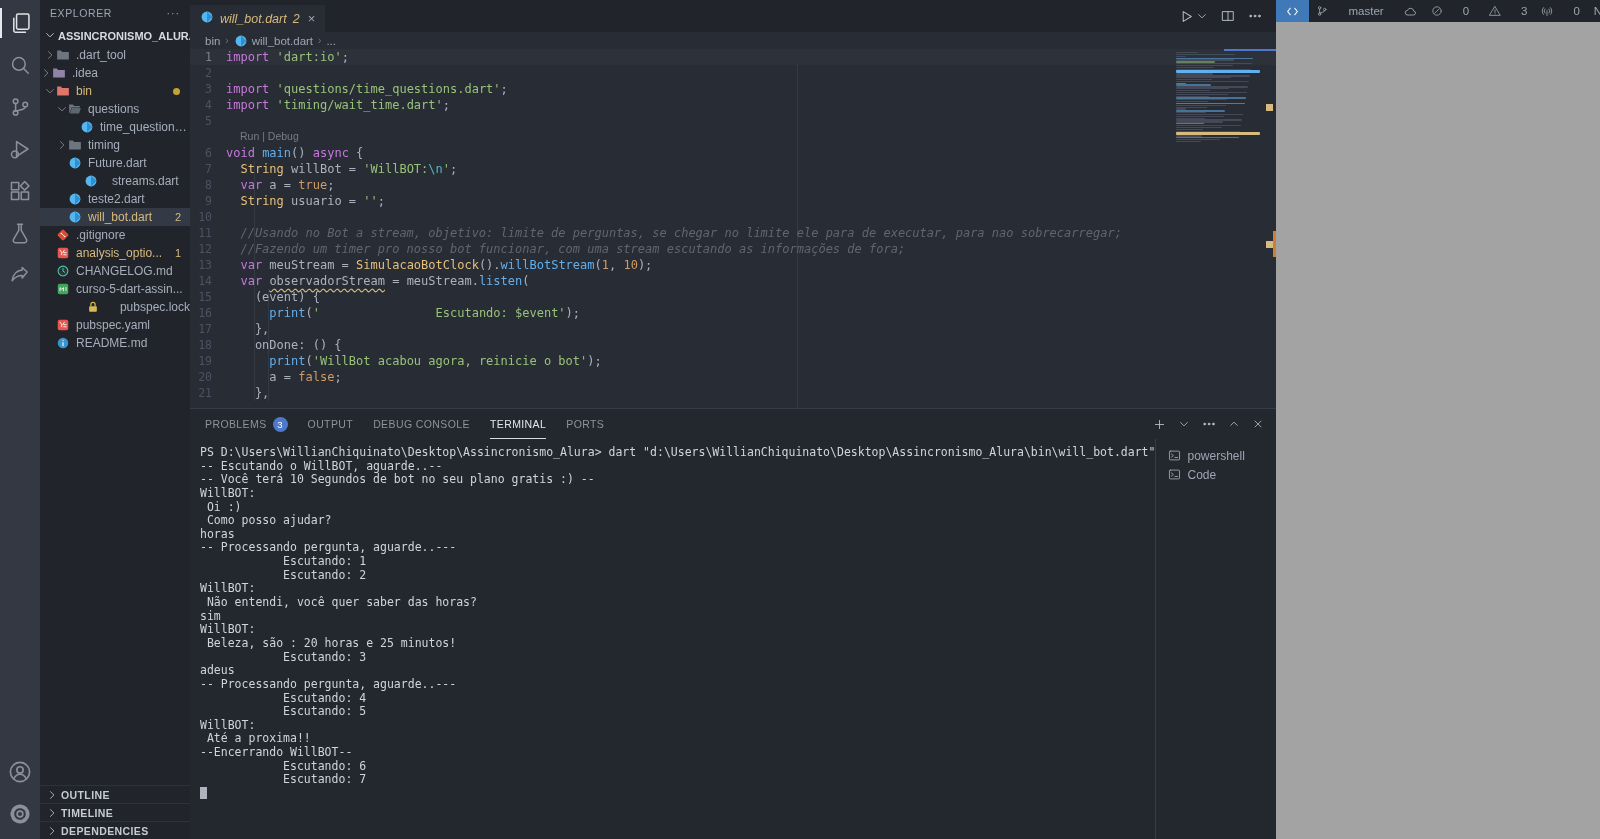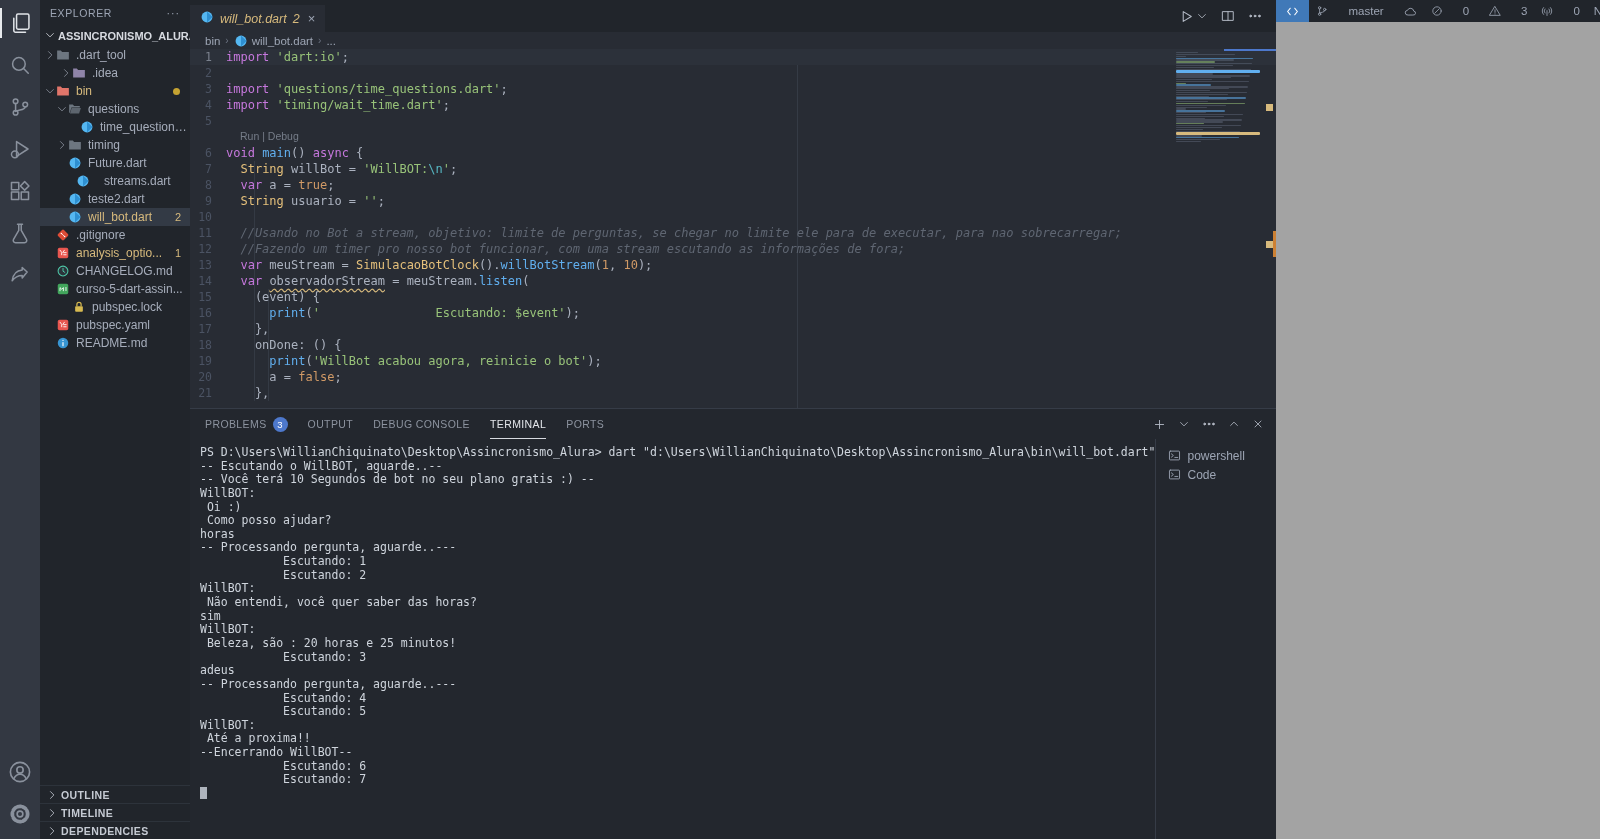--- a/index.html
+++ b/index.html
@@ -197,21 +197,21 @@
             </span>
             <span class="fic">
               <span class="ic">
                 <svg viewBox="0 0 16 16" width="14" height="14">
                   <path d="M1.3 2.9h4.2L7 4.7h7.7v8.4H1.3z" fill="#6d7680"></path>
                 </svg>
               </span>
             </span>
             <span class="lbl">.dart_tool</span>
           </div>
-          <div class="tree-row" style="padding-left: 20px; text-align: center;">
+          <div class="tree-row" style="padding-left: 0; text-align: center;">
             <span class="chev">
               <span class="ic">
                 <svg viewBox="0 0 16 16" width="12" height="12" fill="none" stroke="currentColor" stroke-width="1.1" stroke-linecap="round" stroke-linejoin="round">
                   <path d="M6 3.5L10.5 8 6 12.5"></path>
                 </svg>
               </span>
             </span>
             <span class="fic">
               <span class="ic">
                 <svg viewBox="0 0 16 16" width="14" height="14">
@@ -291,21 +291,21 @@
             <span class="fic">
               <span class="ic">
                 <svg viewBox="0 0 16 16" width="14" height="14">
                   <circle cx="8" cy="8" r="6.2" fill="#55b7f1"></circle>
                   <path d="M8 1.8L14.2 8 8 14.2z" fill="#2e8fd1"></path>
                 </svg>
               </span>
             </span>
             <span class="lbl">Future.dart</span>
           </div>
-          <div class="tree-row" style="padding-left: 16px; gap: 8px;">
+          <div class="tree-row" style="padding-left: 24px; gap: 8px;">
             <span class="chev"></span>
             <span class="fic">
               <span class="ic">
                 <svg viewBox="0 0 16 16" width="14" height="14">
                   <circle cx="8" cy="8" r="6.2" fill="#55b7f1"></circle>
                   <path d="M8 1.8L14.2 8 8 14.2z" fill="#2e8fd1"></path>
                 </svg>
               </span>
             </span>
             <span class="lbl">streams.dart</span>
@@ -379,21 +379,21 @@
             <span class="fic">
               <span class="ic">
                 <svg viewBox="0 0 16 16" width="14" height="14">
                   <rect x="2" y="2" width="12" height="12" rx="2" fill="#42a55c"></rect>
                   <path d="M4.6 10V6.4l1.9 1.9 1.9-1.9V10M11.4 6.2v3.6" stroke="#fff" stroke-width="1" fill="none" stroke-linecap="round"></path>
                 </svg>
               </span>
             </span>
             <span class="lbl">curso-5-dart-assin...</span>
           </div>
-          <div class="tree-row" style="padding-left: 20px;">
+          <div class="tree-row" style="padding-left: 20px; justify-content: space-between;">
             <span class="chev"></span>
             <span class="fic">
               <span class="ic">
                 <svg viewBox="0 0 16 16" width="14" height="14">
                   <rect x="3.6" y="7" width="8.8" height="6.4" rx="1" fill="#d7ba51"></rect>
                   <path d="M5.6 7V5.2a2.4 2.4 0 0 1 4.8 0V7" stroke="#d7ba51" stroke-width="1.4" fill="none"></path>
                 </svg>
               </span>
             </span>
             <span class="lbl">pubspec.lock</span>

